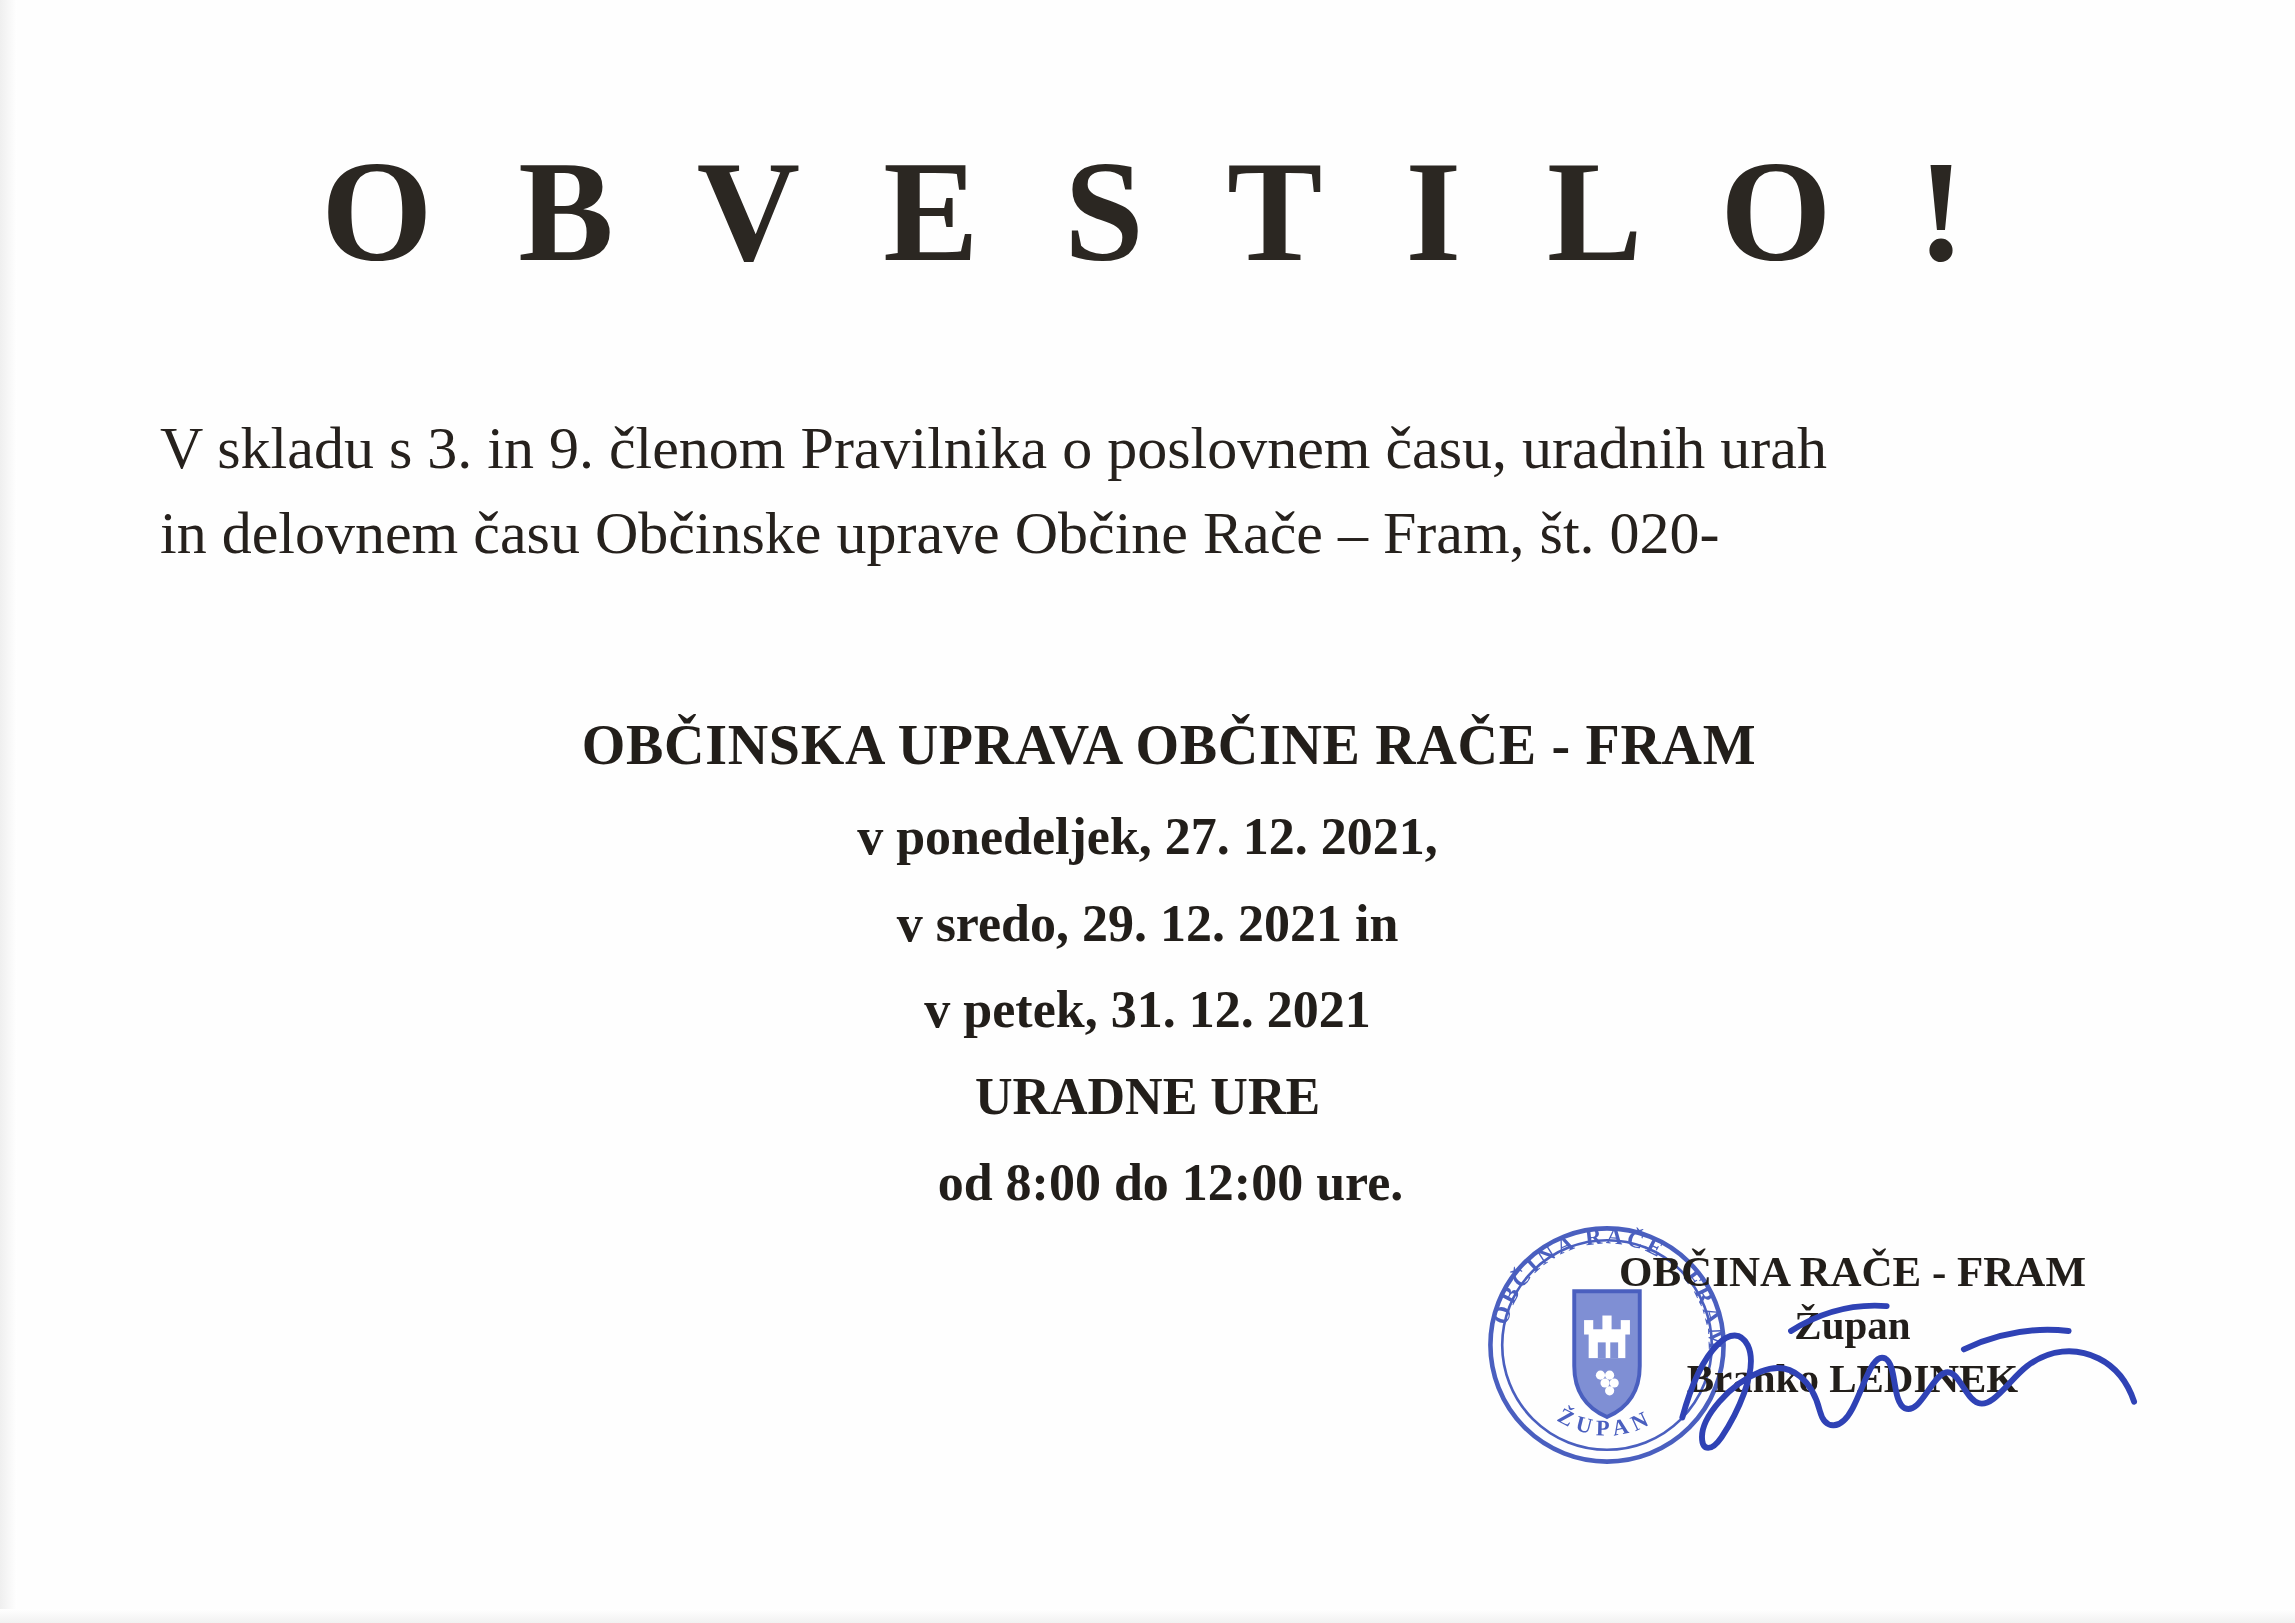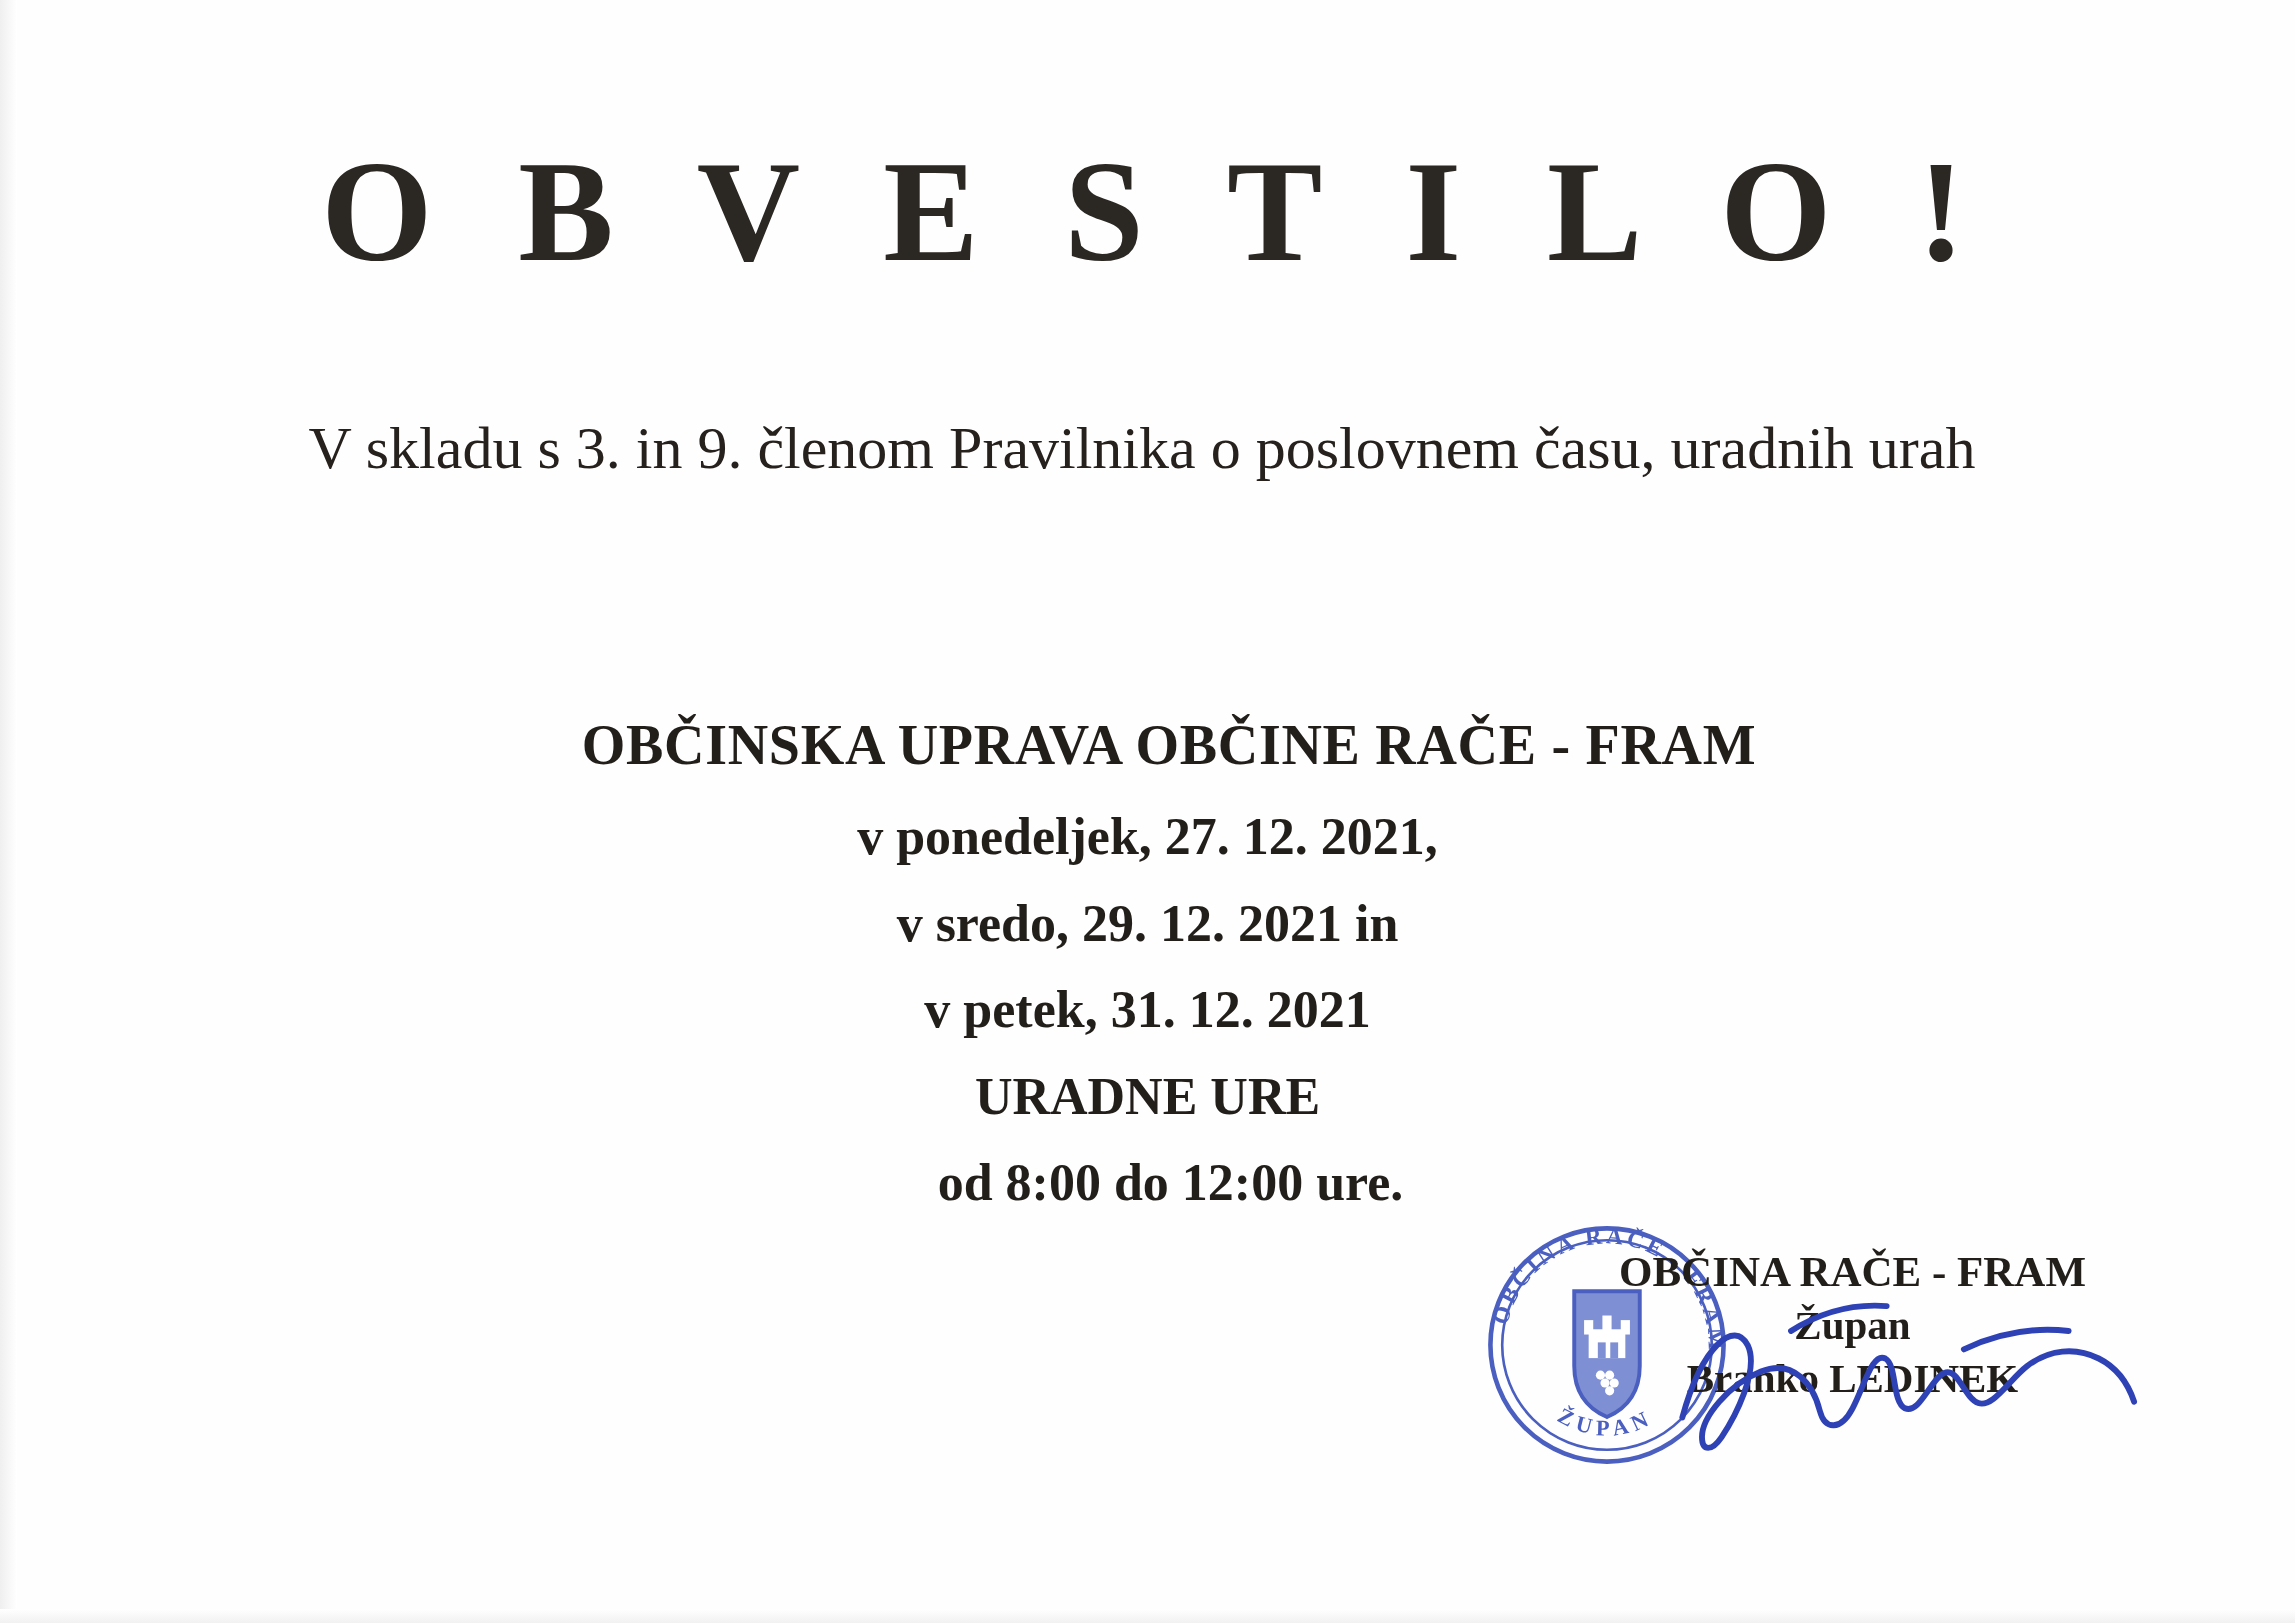--- a/index.html
+++ b/index.html
@@ -43,21 +43,21 @@
   .intro {
     position: absolute;
     top: 406px;
     left: 160px;
     width: 1964px;
     font-size: 60px;
     line-height: 1.42;
     text-align: left;
     color: #26211d;
   }
-  .intro div { white-space: nowrap; text-align: center; }
+  .intro div { white-space: nowrap; }
 
   
   .notice {
     position: absolute;
     top: 713px;
     left: 0;
     width: 100%;
     text-align: center;
     font-weight: 700;
     color: #221e1a;
@@ -140,20 +140,21 @@
 
 <div class="page">
 
   <div class="scan-edge-left"></div>
   <div class="scan-edge-bottom"></div>
 
   <div class="title">O B V E S T I L O !</div>
 
   <div class="intro">
     <div>V skladu s 3. in 9. členom Pravilnika o poslovnem času, uradnih urah</div>
+    <div>in delovnem času Občinske uprave Občine Rače – Fram, št. 020-</div>
   </div>
 
   <div class="notice">
     <div class="headline">OBČINSKA UPRAVA OBČINE RAČE - FRAM</div>
     <div class="dateline">v ponedeljek, 27. 12. 2021,</div>
     <div class="dateline">v sredo, 29. 12. 2021 in</div>
     <div class="dateline">v petek, 31. 12. 2021</div>
     <div class="hours-label">URADNE URE</div>
     <div class="hours-value">od 8:00 do 12:00 ure.</div>
   </div>

